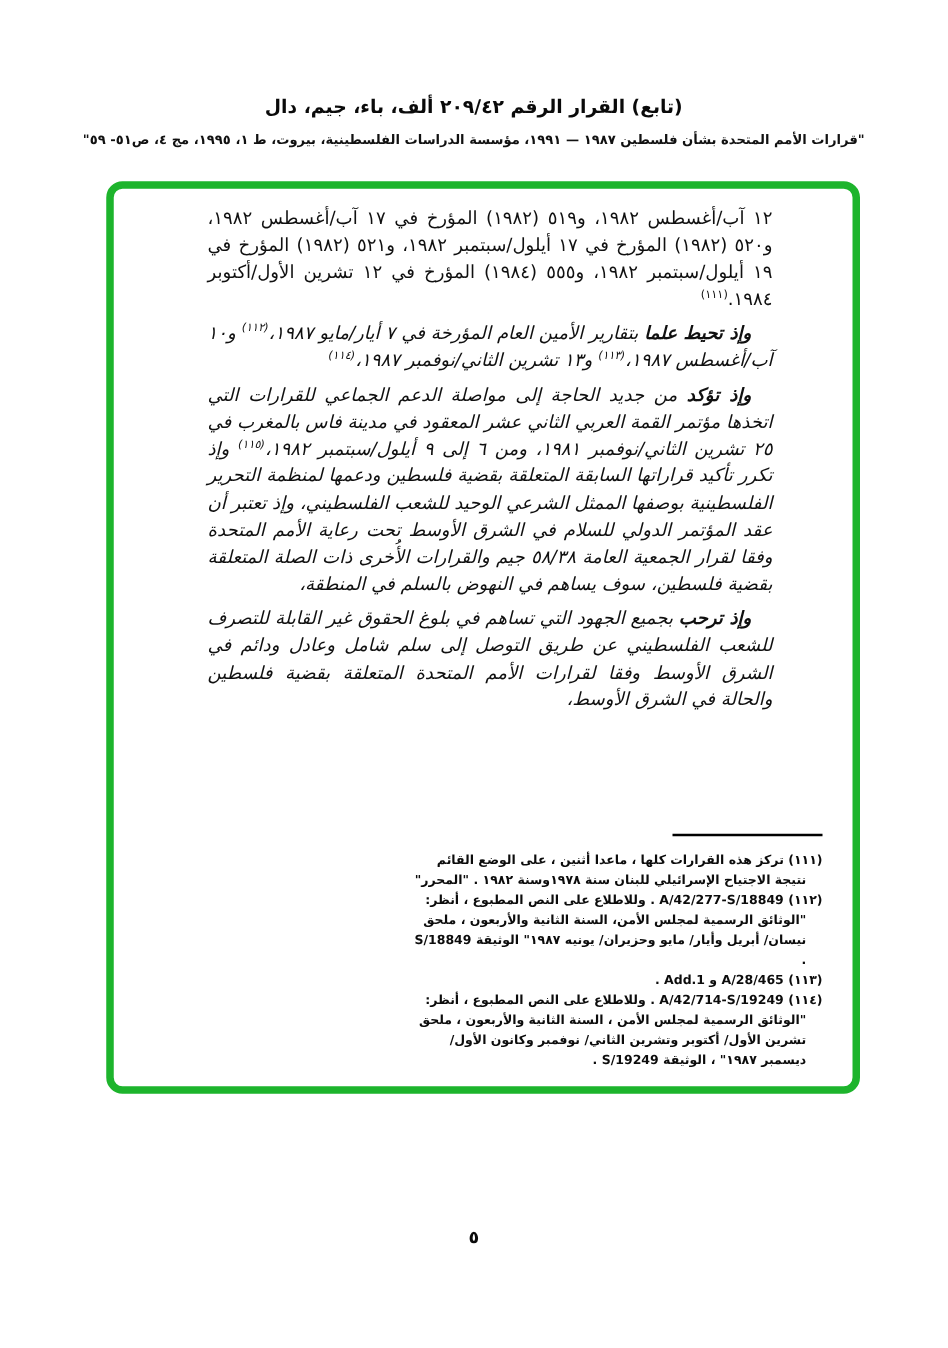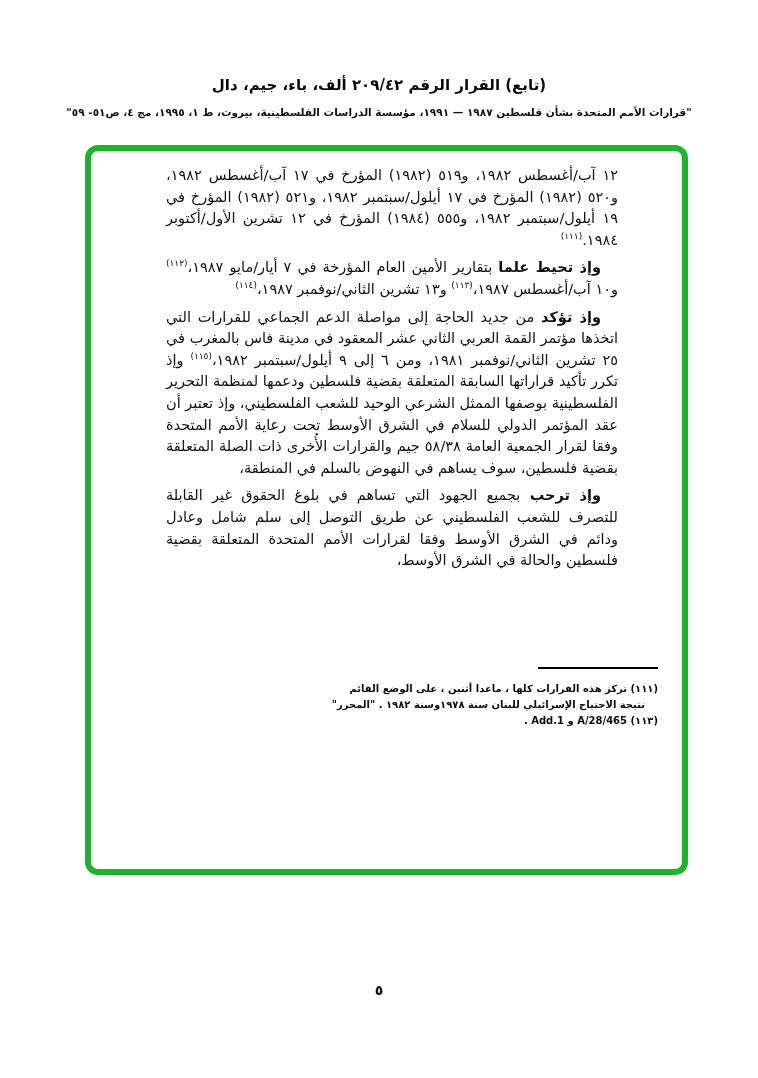--- a/index.html
+++ b/index.html
@@ -17,21 +17,21 @@
   .doc-source{position:absolute;top:106px;left:0;width:758px;
     direction:rtl;text-align:center;font-weight:700;font-size:10.5px;color:#111;}
 
   .green-frame{position:absolute;left:85px;top:145px;width:603px;height:730px;
     border:6px solid var(--frame);border-radius:13px;background:transparent;}
 
   .body-text{position:absolute;top:14px;right:64px;width:452px;
     direction:rtl;text-align:justify;font-size:14.5px;line-height:21.6px;color:#101010;}
   .para{margin:0 0 0 0;}
   .para + .para{margin-top:6px;}
-  .para.indent{text-indent:17px;}
+  .para.indent{text-indent:17px;font-style:italic;}
   .para .b{font-weight:700;}
   .para sup{font-size:9px;line-height:0;vertical-align:6px;}
 
   .fn-sep{position:absolute;top:516px;right:24px;width:120px;height:0;
     border-top:2px solid #000;}
   .footnotes{position:absolute;top:530px;right:24px;width:330px;
     direction:rtl;font-size:10px;line-height:16px;font-weight:700;color:#0c0c0c;}
   .footnote{padding-right:13px;text-indent:-13px;}
 
   .page-number{position:absolute;top:982px;left:0;width:758px;
@@ -52,20 +52,22 @@
         <p class="para"><span>١٢ آب/أغسطس ١٩٨٢، و٥١٩ (١٩٨٢) المؤرخ في ١٧ آب/أغسطس ١٩٨٢، و٥٢٠ (١٩٨٢) المؤرخ في ١٧ أيلول/سبتمبر ١٩٨٢، و٥٢١ (١٩٨٢) المؤرخ في ١٩ أيلول/سبتمبر ١٩٨٢، و٥٥٥ (١٩٨٤) المؤرخ في ١٢ تشرين الأول/أكتوبر ١٩٨٤.</span><sup>(١١١)</sup></p>
         <p class="para indent"><span class="b">وإذ تحيط علما</span><span> بتقارير الأمين العام المؤرخة في ٧ أيار/مايو ١٩٨٧،</span><sup>(١١٢)</sup><span> و١٠ آب/أغسطس ١٩٨٧،</span><sup>(١١٣)</sup><span> و١٣ تشرين الثاني/نوفمبر ١٩٨٧،</span><sup>(١١٤)</sup></p>
         <p class="para indent"><span class="b">وإذ تؤكد</span><span> من جديد الحاجة إلى مواصلة الدعم الجماعي للقرارات التي اتخذها مؤتمر القمة العربي الثاني عشر المعقود في مدينة فاس بالمغرب في ٢٥ تشرين الثاني/نوفمبر ١٩٨١، ومن ٦ إلى ٩ أيلول/سبتمبر ١٩٨٢،</span><sup>(١١٥)</sup><span> وإذ تكرر تأكيد قراراتها السابقة المتعلقة بقضية فلسطين ودعمها لمنظمة التحرير الفلسطينية بوصفها الممثل الشرعي الوحيد للشعب الفلسطيني، وإذ تعتبر أن عقد المؤتمر الدولي للسلام في الشرق الأوسط تحت رعاية الأمم المتحدة وفقا لقرار الجمعية العامة ٥٨/٣٨ جيم والقرارات الأُخرى ذات الصلة المتعلقة بقضية فلسطين، سوف يساهم في النهوض بالسلم في المنطقة،</span></p>
         <p class="para indent"><span class="b">وإذ ترحب</span><span> بجميع الجهود التي تساهم في بلوغ الحقوق غير القابلة للتصرف للشعب الفلسطيني عن طريق التوصل إلى سلم شامل وعادل ودائم في الشرق الأوسط وفقا لقرارات الأمم المتحدة المتعلقة بقضية فلسطين والحالة في الشرق الأوسط،</span></p>
       </div>
 
     <div class="fn-sep"></div>
 
     <div class="footnotes">
         <div class="footnote">(١١١) تركز هذه القرارات كلها ، ماعدا أثنين ، على الوضع القائم نتيجة الاجتياح الإسرائيلي للبنان سنة ١٩٧٨وسنة ١٩٨٢ . "المحرر"</div>
+        <div class="footnote">(١١٢) A/42/277-S/18849 . وللاطلاع على النص المطبوع ، أنظر: "الوثائق الرسمية لمجلس الأمن، السنة الثانية والأربعون ، ملحق نيسان/ أبريل وأيار/ مايو وحزيران/ يونيه ١٩٨٧" الوثيقة S/18849 .</div>
         <div class="footnote">(١١٣) A/28/465 و Add.1 .</div>
+        <div class="footnote">(١١٤) A/42/714-S/19249 . وللاطلاع على النص المطبوع ، أنظر: "الوثائق الرسمية لمجلس الأمن ، السنة الثانية والأربعون ، ملحق تشرين الأول/ أكتوبر وتشرين الثاني/ نوفمبر وكانون الأول/ ديسمبر ١٩٨٧" ، الوثيقة S/19249 .</div>
       </div>
 
   </div>
 
   <div class="page-number">٥</div>
 
 </div>
 
 </body></html>

